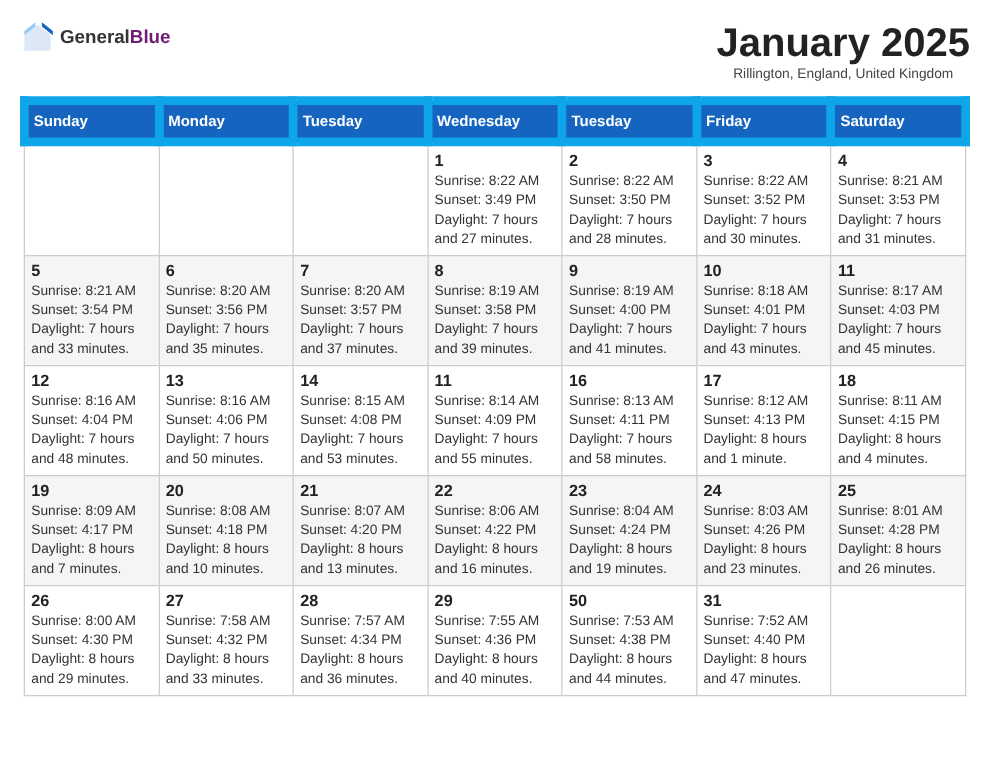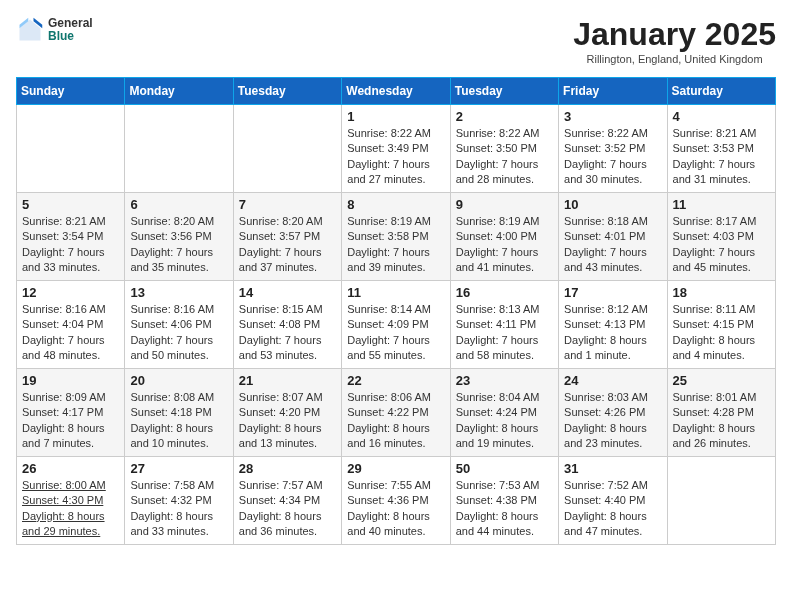--- a/index.html
+++ b/index.html
@@ -16,27 +16,28 @@
       align-items: flex-start;
       margin-bottom: 12px;
     }
     .logo {
       display: flex;
       align-items: center;
       gap: 4px;
     }
     .logo-text {
       display: flex;
-      flex-direction: column;
-      font-size: 12px;
+      flex-direction: row;
+      font-size: 15px;
       font-weight: bold;
       line-height: 1.1;
+      text-align: center;
     }
     .logo-general { color: #333; }
-    .logo-blue { color: #0f766e; }
+    .logo-blue { color: #701a75; }
     .logo-icon {
       width: 28px;
       height: 28px;
     }
     .title-area {
       text-align: center;
     }
     .month-title {
       font-size: 32px;
       font-weight: bold;
@@ -51,21 +52,21 @@
       border-collapse: collapse;
       border: 1px solid #ccc;
     }
     .calendar th {
       background: #1565c0;
       color: #fff;
       font-size: 12px;
       font-weight: bold;
       padding: 6px 4px;
       text-align: left;
-      border: 1px solid #0ea5e9;
+      border: 7px solid #0ea5e9;
     }
     .calendar td {
       vertical-align: top;
       width: calc(100% / 7);
       border: 1px solid #ccc;
       padding: 4px 5px;
       font-size: 10px;
       color: #222;
       height: 88px;
     }
@@ -304,21 +305,21 @@
           <div class="day-num">25</div>
           <div class="day-info" style="white-space: pre-line;">Sunrise: 8:01 AM
 Sunset: 4:28 PM
 Daylight: 8 hours
 and 26 minutes.</div>
         </td>
       </tr>
       <tr>
         <td>
           <div class="day-num">26</div>
-          <div class="day-info" style="white-space: pre-line; text-decoration: underline;">Sunrise: 8:00 AM
+          <div class="day-info" style="white-space: pre-line;">Sunrise: 8:00 AM
 Sunset: 4:30 PM
 Daylight: 8 hours
 and 29 minutes.</div>
         </td>
         <td>
           <div class="day-num">27</div>
           <div class="day-info" style="white-space: pre-line;">Sunrise: 7:58 AM
 Sunset: 4:32 PM
 Daylight: 8 hours
 and 33 minutes.</div>

